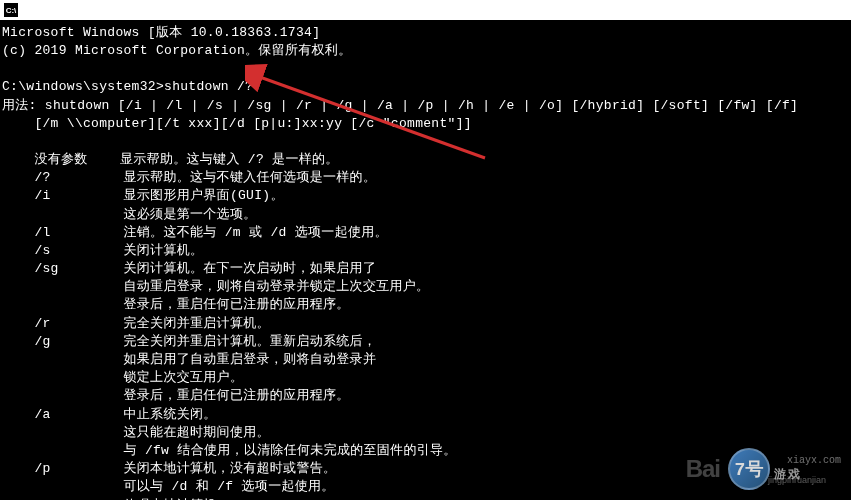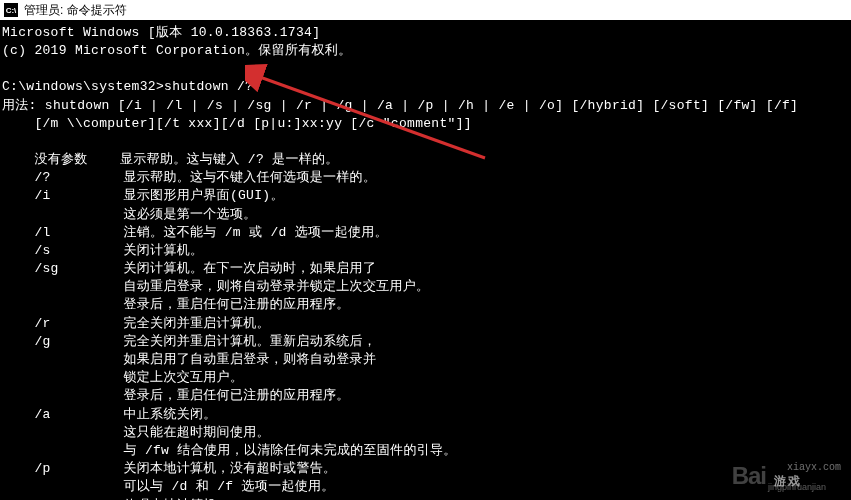--- a/index.html
+++ b/index.html
@@ -103,36 +103,38 @@
       font-size: 9px;
       font-family: Arial, sans-serif;
       margin-left: 28px;
     }
   </style>
 </head>
 <body>
 
 <div class="titlebar">
   <div class="titlebar-icon">C:\</div>
-  <span>管理员: 命令提示符</span>
 </div>
 
 <div class="terminal" id="terminal-content"><div class="terminal-line">Microsoft Windows [版本 10.0.18363.1734]</div><div class="terminal-line">(c) 2019 Microsoft Corporation。保留所有权利。</div><div class="terminal-line"></div><div class="terminal-line">C:\windows\system32&gt;shutdown /?</div><div class="terminal-line">用法: shutdown [/i | /l | /s | /sg | /r | /g | /a | /p | /h | /e | /o] [/hybrid] [/soft] [/fw] [/f]</div><div class="terminal-line">    [/m \\computer][/t xxx][/d [p|u:]xx:yy [/c "comment"]]</div><div class="terminal-line"></div><div class="terminal-line">    没有参数    显示帮助。这与键入 /? 是一样的。</div><div class="terminal-line">    /?         显示帮助。这与不键入任何选项是一样的。</div><div class="terminal-line">    /i         显示图形用户界面(GUI)。</div><div class="terminal-line">               这必须是第一个选项。</div><div class="terminal-line">    /l         注销。这不能与 /m 或 /d 选项一起使用。</div><div class="terminal-line">    /s         关闭计算机。</div><div class="terminal-line">    /sg        关闭计算机。在下一次启动时，如果启用了</div><div class="terminal-line">               自动重启登录，则将自动登录并锁定上次交互用户。</div><div class="terminal-line">               登录后，重启任何已注册的应用程序。</div><div class="terminal-line">    /r         完全关闭并重启计算机。</div><div class="terminal-line">    /g         完全关闭并重启计算机。重新启动系统后，</div><div class="terminal-line">               如果启用了自动重启登录，则将自动登录并</div><div class="terminal-line">               锁定上次交互用户。</div><div class="terminal-line">               登录后，重启任何已注册的应用程序。</div><div class="terminal-line">    /a         中止系统关闭。</div><div class="terminal-line">               这只能在超时期间使用。</div><div class="terminal-line">               与 /fw 结合使用，以清除任何未完成的至固件的引导。</div><div class="terminal-line">    /p         关闭本地计算机，没有超时或警告。</div><div class="terminal-line">               可以与 /d 和 /f 选项一起使用。</div><div class="terminal-line">    /h         休眠本地计算机。</div></div>
 
 <svg class="arrow-overlay" width="250" height="110" viewBox="0 0 250 110">
   <defs>
     <marker id="arrowhead" markerWidth="12" markerHeight="10" refX="2" refY="5" orient="auto">
       <polygon points="0 0, 12 5, 0 10" fill="#d32f2f"></polygon>
     </marker>
   </defs>
   <line x1="240" y1="100" x2="12" y2="18" stroke="#d32f2f" stroke-width="3" marker-end="url(#arrowhead)"></line>
 </svg>
 
 <div class="watermark">
   <span class="watermark-baidu">Bai</span>
   <div class="watermark-logo">
+    <div class="watermark-badge">
+      <span>7号</span>
+    </div>
     <div style="position:relative;">
       <div style="font-size:10px;color:rgba(255,255,255,0.5);margin-left:13px;">xiayx.com</div>
       <span class="watermark-text">游戏</span>
       <div class="watermark-sub">jingpinruanjian</div>
     </div>
   </div>
 </div>
 
 </body></html>

